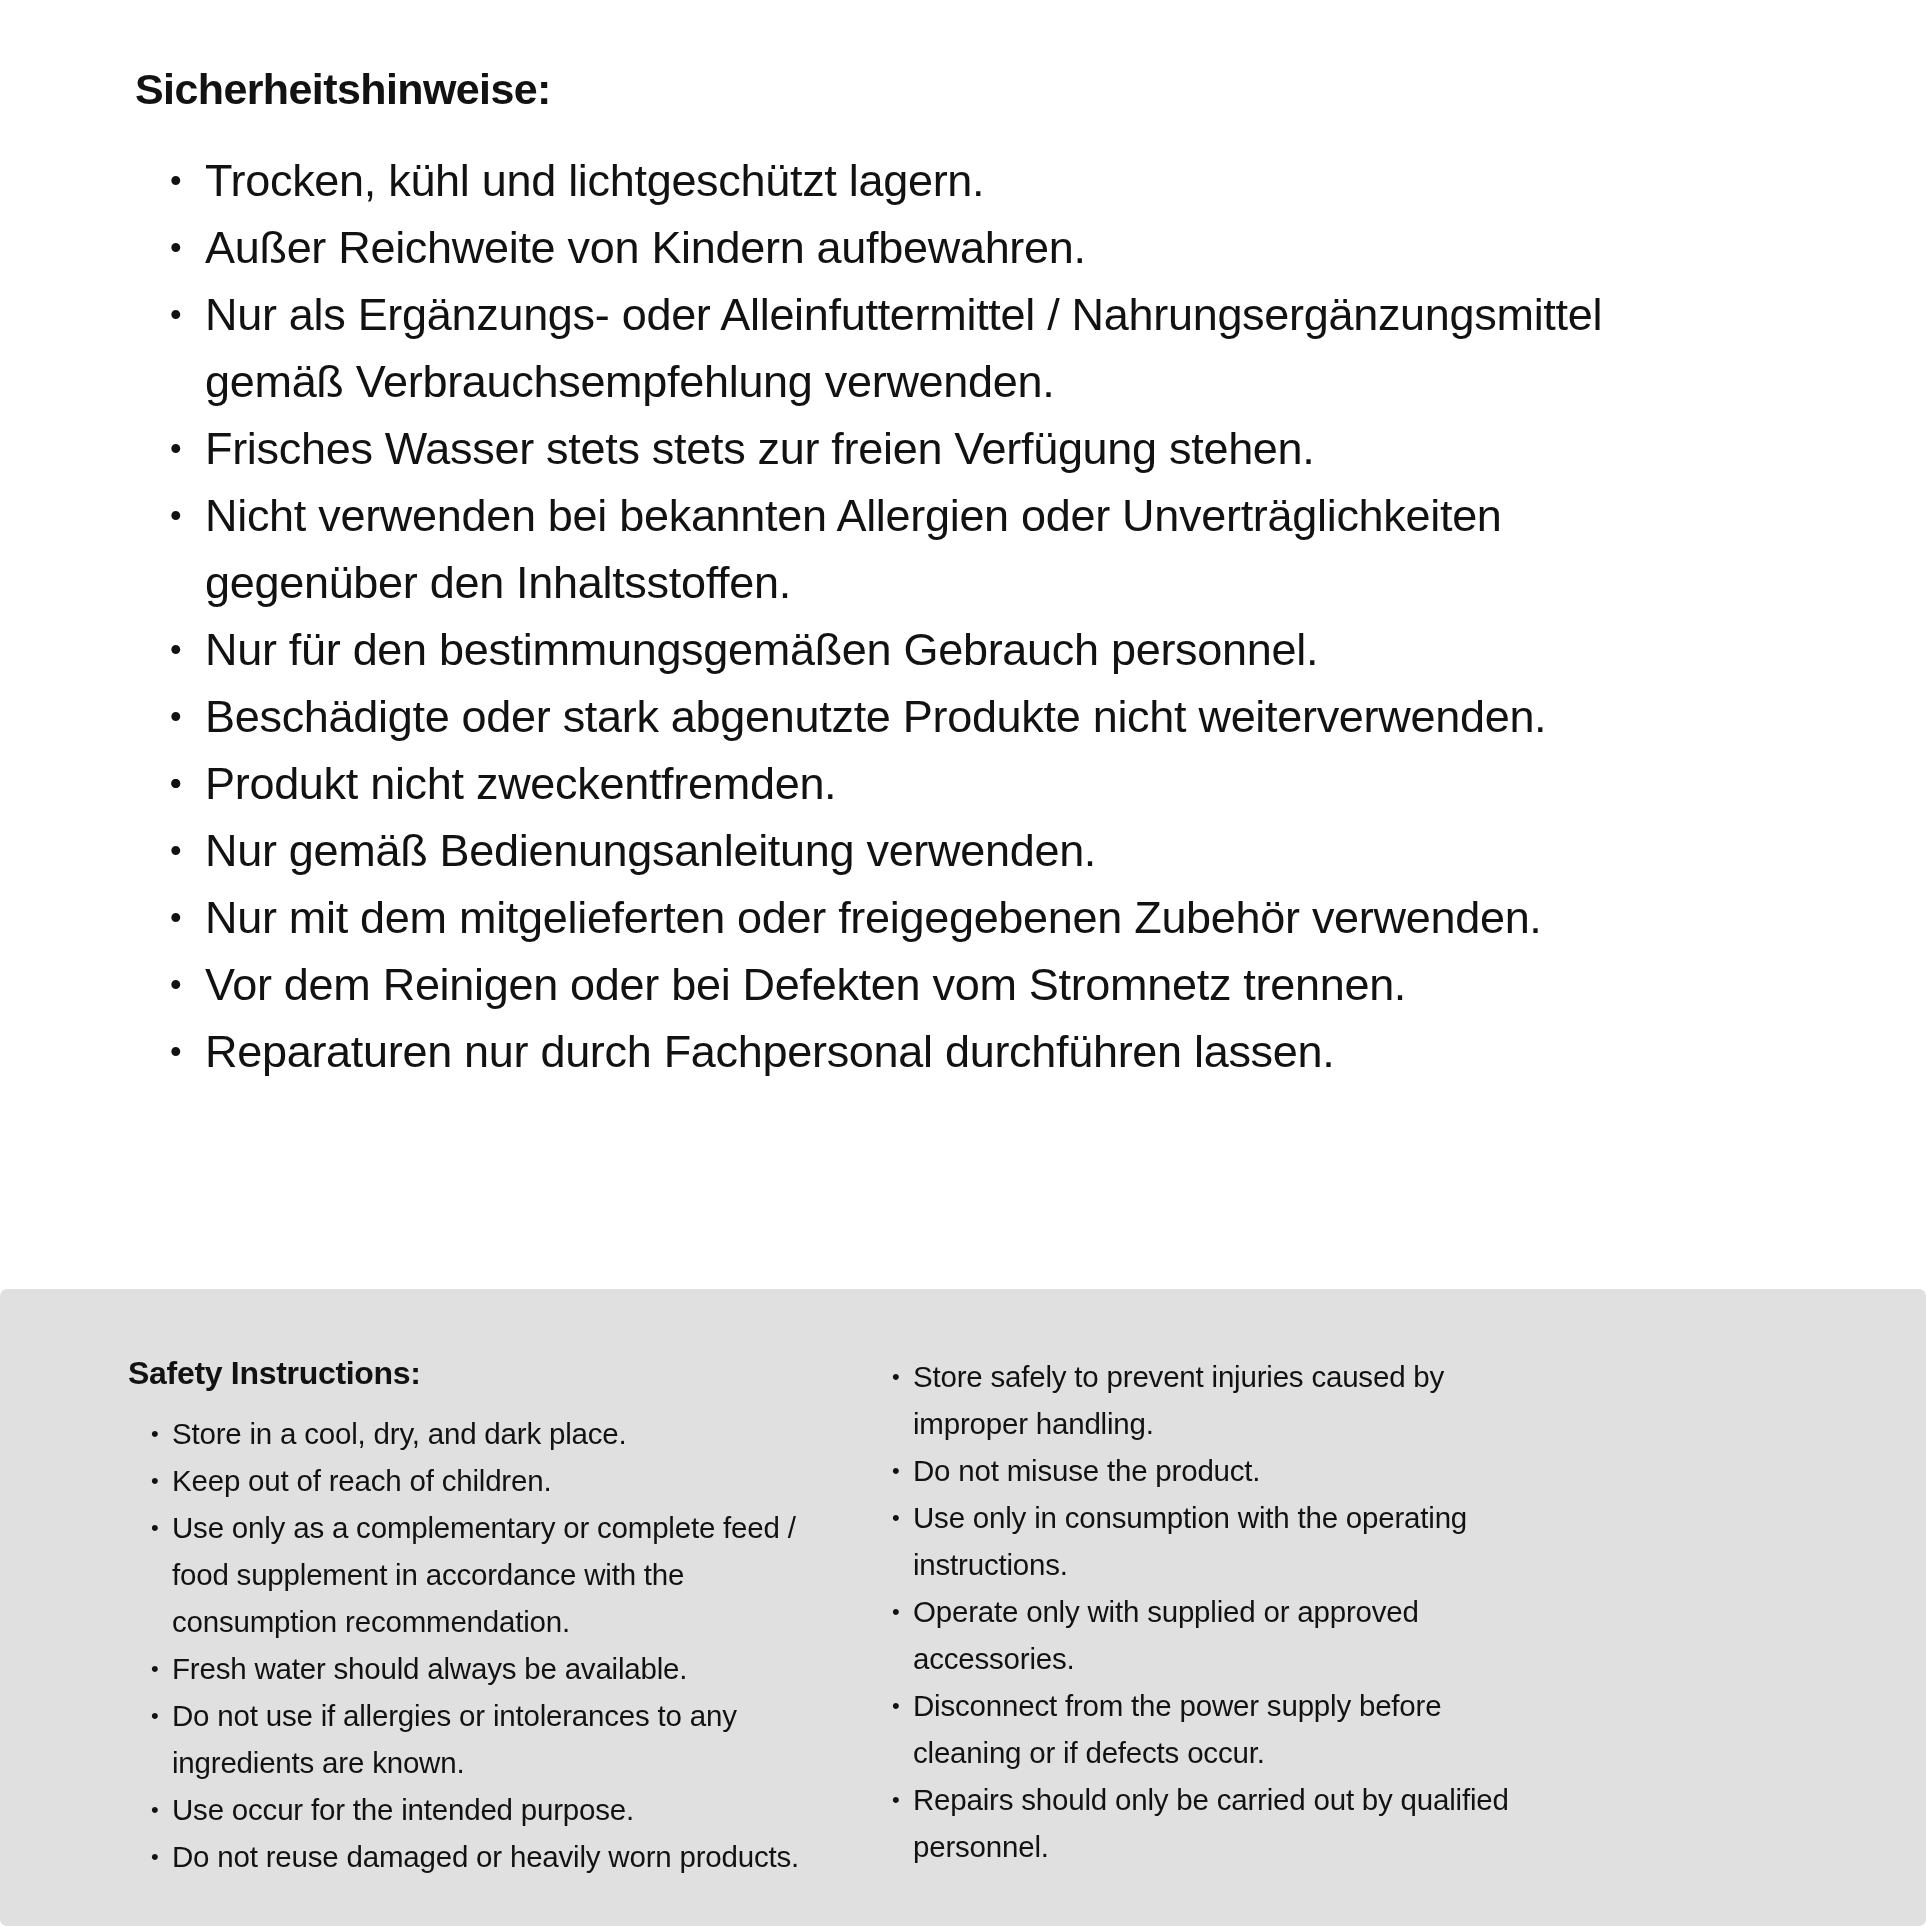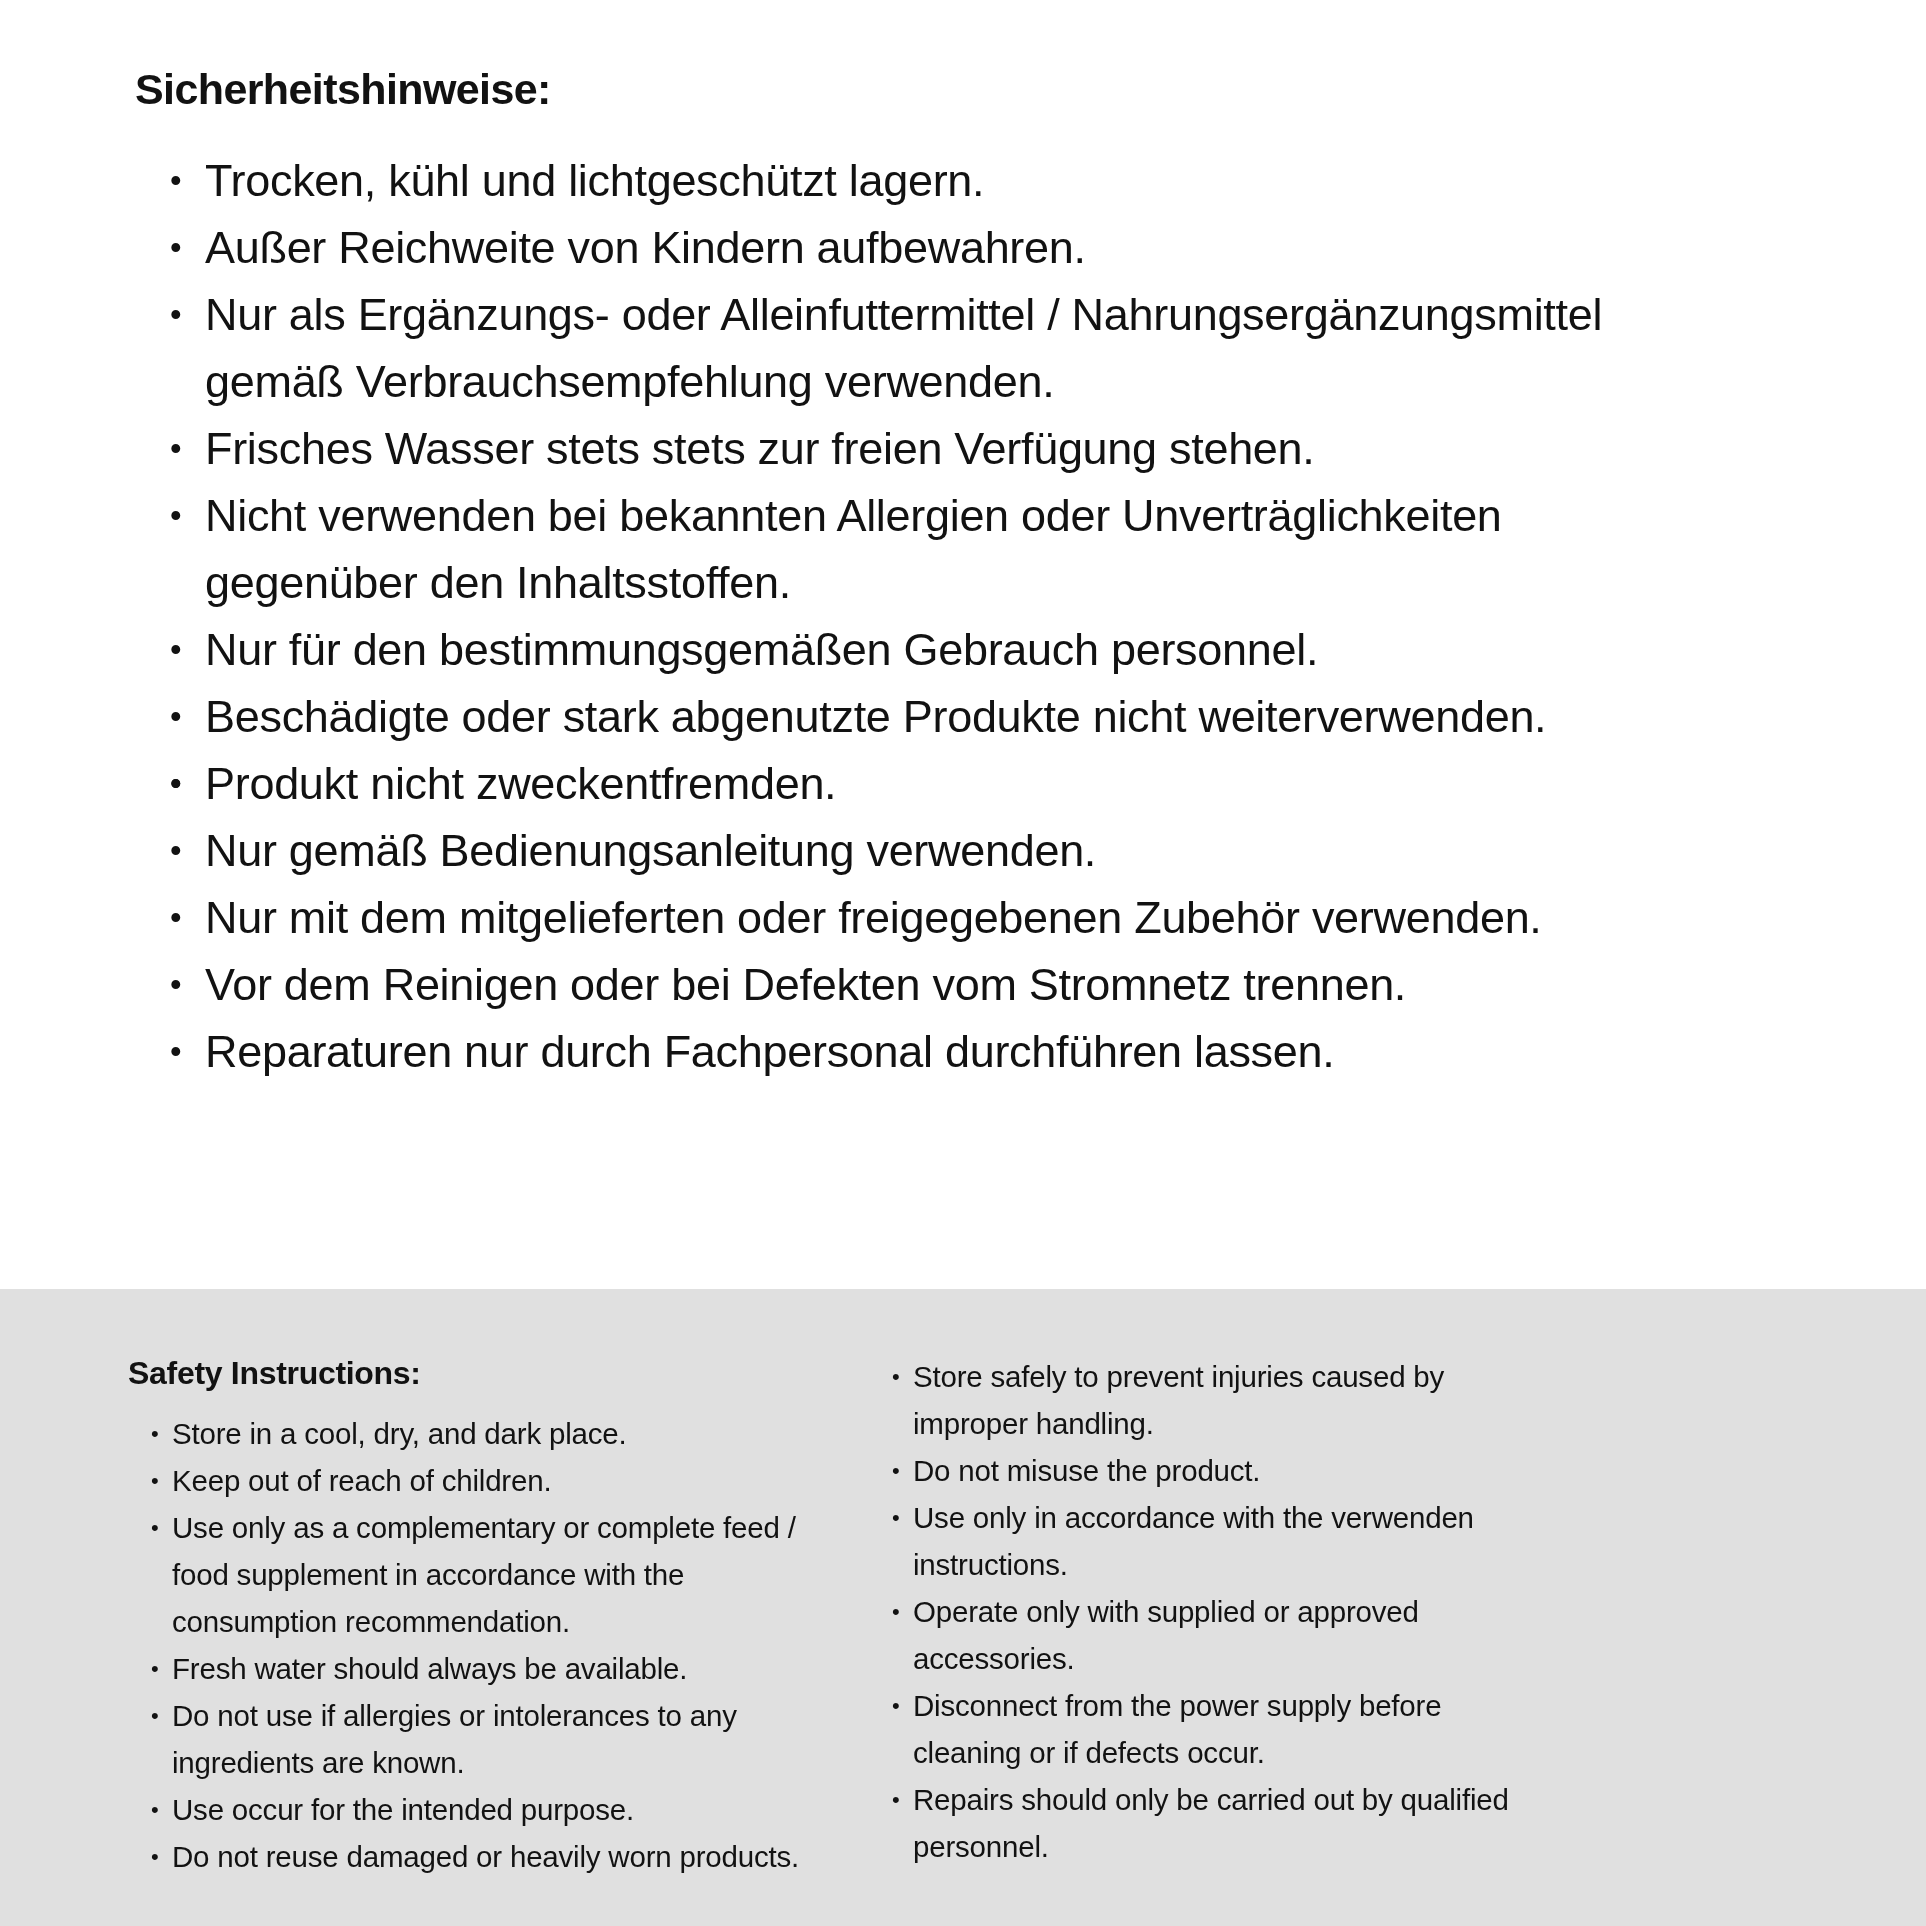--- a/index.html
+++ b/index.html
@@ -48,20 +48,21 @@
     font-size: 33px;
     line-height: 67px;
   }
 
   
   .section-en {
     height: 637px;
     background: #e0e0e0;
     display: flex;
     align-items: flex-start;
+    border-radius: 7px;
   }
   .col { white-space: normal; }
   .col-left {
     width: 892px;
     padding: 65px 0 0 128px;
   }
   .col-right {
     width: 905px;
     padding: 64px 39px 0 0;
   }
@@ -132,21 +133,21 @@
 ingredients are known.</span></li>
         <li><span class="dot">•</span><span class="txt">Use occur for the intended purpose.</span></li>
         <li><span class="dot">•</span><span class="txt">Do not reuse damaged or heavily worn products.</span></li>
       </ul>
     </div>
     <div class="col col-right">
       <ul>
         <li><span class="dot">•</span><span class="txt">Store safely to prevent injuries caused by
 improper handling.</span></li>
         <li><span class="dot">•</span><span class="txt">Do not misuse the product.</span></li>
-        <li><span class="dot">•</span><span class="txt">Use only in accordance with the verwenden
+        <li><span class="dot">•</span><span class="txt">Use only in consumption with the operating
 instructions.</span></li>
         <li><span class="dot">•</span><span class="txt">Operate only with supplied or approved
 accessories.</span></li>
         <li><span class="dot">•</span><span class="txt">Disconnect from the power supply before
 cleaning or if defects occur.</span></li>
         <li><span class="dot">•</span><span class="txt">Repairs should only be carried out by qualified
 personnel.</span></li>
       </ul>
     </div>
   </div>

